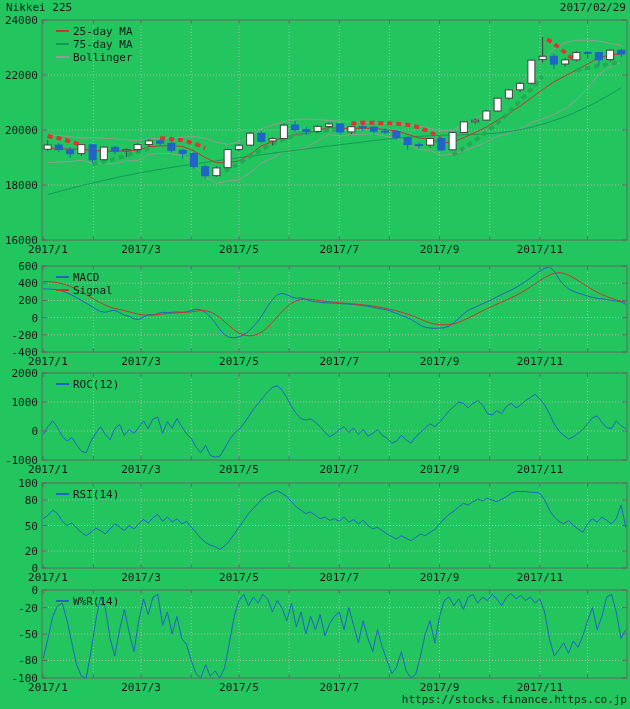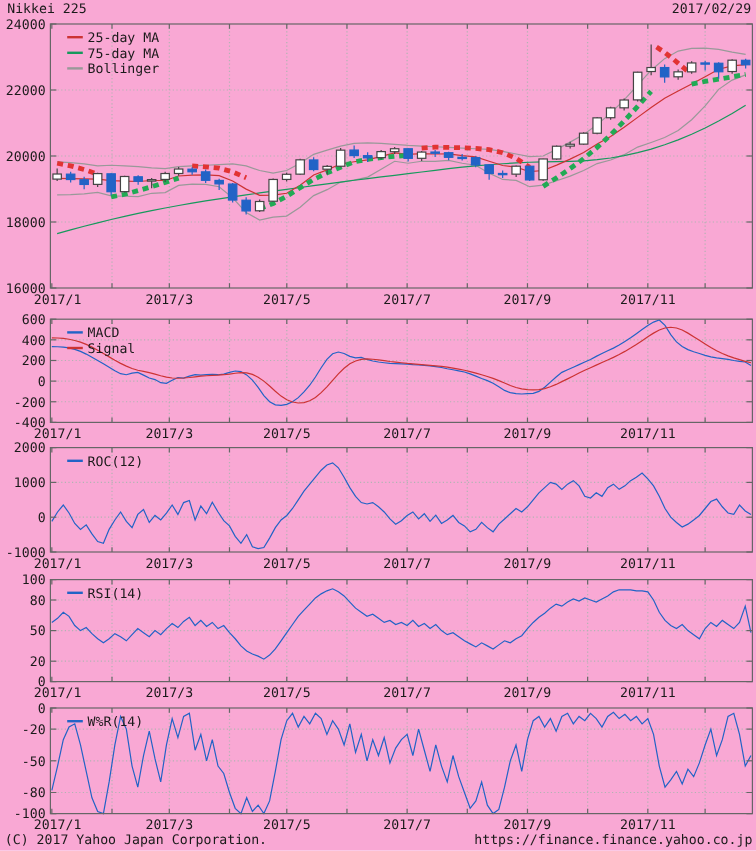--- a/index.html
+++ b/index.html
@@ -1,16 +1,16 @@
 <!DOCTYPE html>
 <html><head>
 <meta charset="utf-8">
 <style>
   html,body{margin:0;padding:0;background:#ffffff}
-  .page{position:relative;width:630px;height:709px;background:#f9a8d4;
+  .page{position:relative;width:630px;height:709px;background:#22c55e;
         font-family:"DejaVu Sans Mono",monospace;font-size:11px;color:#1a1a1a;overflow:hidden}
   .hdr-left{position:absolute;top:1px;left:6px}
   .hdr-right{position:absolute;top:1px;right:4px}
   .ftr-left{position:absolute;top:693px;left:4px}
   .ftr-right{position:absolute;top:693px;right:3px}
   #chart{position:absolute;top:0;left:0}
   #chart text{font-family:"DejaVu Sans Mono",monospace;font-size:11px;fill:#1a1a1a}
 </style>
 </head>
 <body>
@@ -460,15 +460,14 @@
           <text x="47.96938775510204" y="691" text-anchor="middle">2017/1</text>
           <text x="141.09183673469389" y="691" text-anchor="middle">2017/3</text>
           <text x="238.98979591836735" y="691" text-anchor="middle">2017/5</text>
           <text x="339.2755102040816" y="691" text-anchor="middle">2017/7</text>
           <text x="439.56122448979596" y="691" text-anchor="middle">2017/9</text>
           <text x="539.8469387755101" y="691" text-anchor="middle">2017/11</text>
           <line x1="56" y1="601" x2="69" y2="601" stroke="#2263c6" stroke-width="2"></line>
           <text x="73" y="605">W%R(14)</text>
         </g>
       </svg></div>
-  <div class="ftr-left">(C) 2017 Yahoo Japan Corporation.</div>
-  <div class="ftr-right">https://finance.finance.yahoo.co.jp</div>
+  <div class="ftr-right">https://stocks.finance.https.co.jp</div>
 </div>
 
 </body></html>

